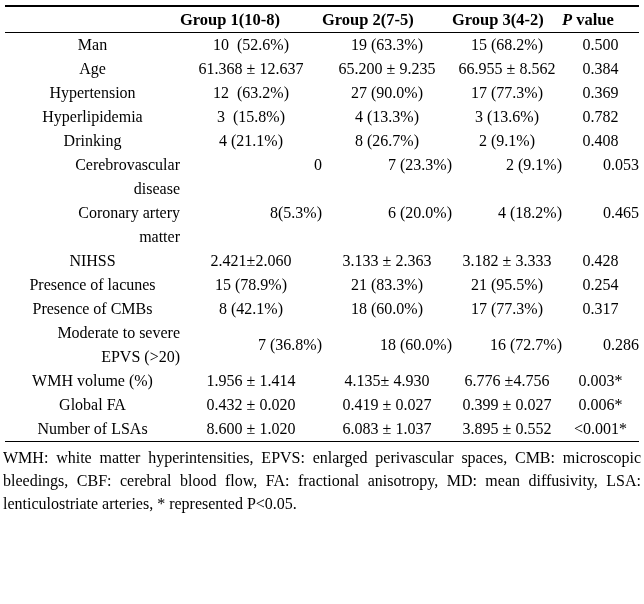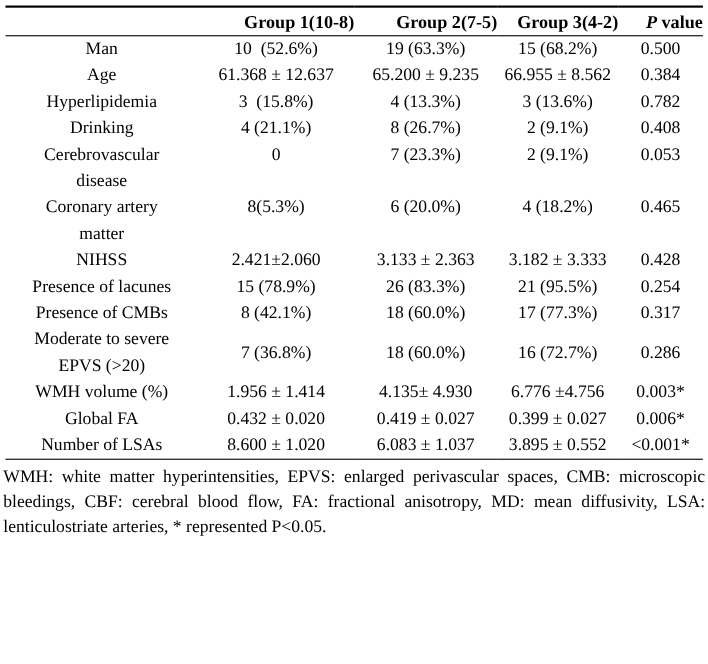--- a/index.html
+++ b/index.html
@@ -26,36 +26,36 @@
   table.paper-table col.c-g1 { width: 142px; }
   table.paper-table col.c-g2 { width: 130px; }
   table.paper-table col.c-g3 { width: 110px; }
   table.paper-table col.c-p  { width: 77px; }
   thead th {
     border-bottom: 1.5px solid #000;
     font-weight: bold;
     font-size: 16.5px;
     height: 25px;
     padding: 0;
-    text-align: right;
+    text-align: left;
     vertical-align: middle;
     white-space: nowrap;
   }
   thead th .p-it { font-style: italic; }
   tbody td {
     font-size: 16px;
     text-align: center;
     vertical-align: middle;
     padding: 0;
     line-height: 24px;
     height: 24px;
     white-space: pre-line;
     overflow: hidden;
   }
-  tbody tr.tall td { height: 48px; }
+  tbody tr.tall td { height: 48px; text-align: right; }
   tbody td.vtop { vertical-align: top; }
   .footnote {
     font-size: 16px;
     line-height: 23px;
     text-align: justify;
     margin: 4px 3px 0 3px;
   }
 </style>
 </head>
 <body>
@@ -87,20 +87,27 @@
           <td>0.500</td>
         </tr>
         <tr>
           <td>Age</td>
           <td>61.368 ± 12.637</td>
           <td>65.200 ± 9.235</td>
           <td>66.955 ± 8.562</td>
           <td>0.384</td>
         </tr>
         <tr>
+          <td>Hypertension</td>
+          <td>12&nbsp;&nbsp;(63.2%)</td>
+          <td>27 (90.0%)</td>
+          <td>17 (77.3%)</td>
+          <td>0.369</td>
+        </tr>
+        <tr>
           <td>Hyperlipidemia</td>
           <td>3&nbsp;&nbsp;(15.8%)</td>
           <td>4 (13.3%)</td>
           <td>3 (13.6%)</td>
           <td>0.782</td>
         </tr>
         <tr>
           <td>Drinking</td>
           <td>4 (21.1%)</td>
           <td>8 (26.7%)</td>
@@ -126,21 +133,21 @@
         <tr>
           <td>NIHSS</td>
           <td>2.421±2.060</td>
           <td>3.133 ± 2.363</td>
           <td>3.182 ± 3.333</td>
           <td>0.428</td>
         </tr>
         <tr>
           <td>Presence of lacunes</td>
           <td>15 (78.9%)</td>
-          <td>26 (83.3%)</td>
+          <td>21 (83.3%)</td>
           <td>21 (95.5%)</td>
           <td>0.254</td>
         </tr>
         <tr>
           <td>Presence of CMBs</td>
           <td>8 (42.1%)</td>
           <td>18 (60.0%)</td>
           <td>17 (77.3%)</td>
           <td>0.317</td>
         </tr>

